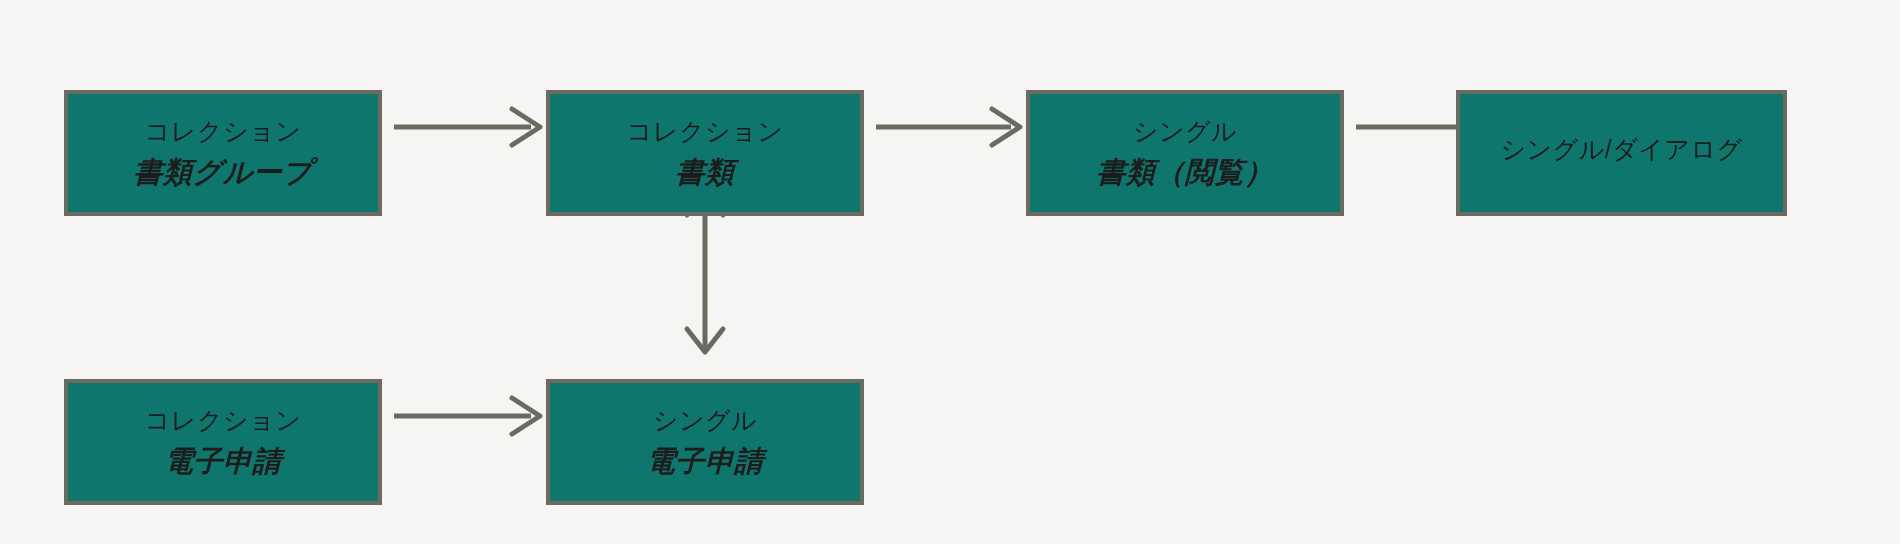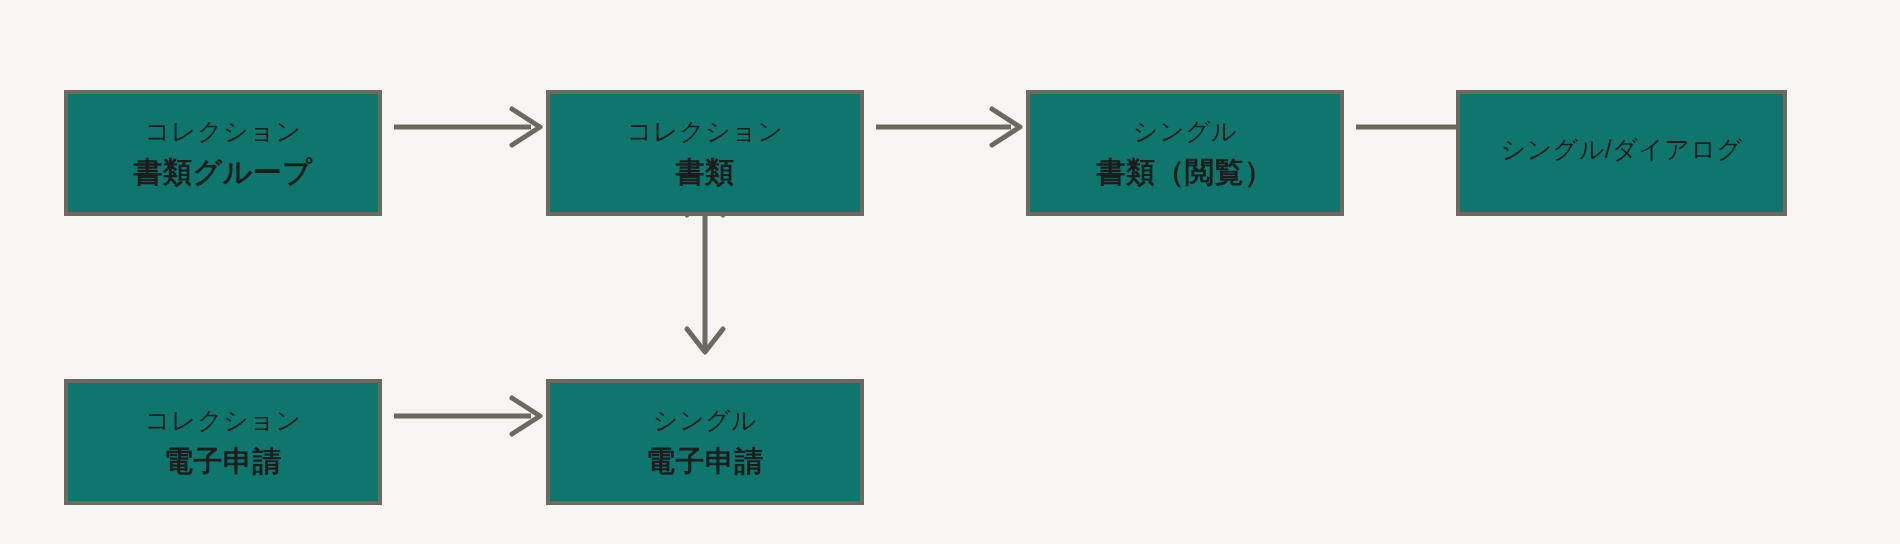--- a/index.html
+++ b/index.html
@@ -48,20 +48,21 @@
     letter-spacing: 0.5px;
     margin-bottom: 6px;
     white-space: nowrap;
   }
   .node-name {
     font-size: 29px;
     font-weight: 700;
     color: #1c1c1c;
     letter-spacing: 0.5px;
     white-space: nowrap;
+    font-style: italic;
   }
 </style>
 </head>
 <body>
 
 <div id="canvas">
 
   <svg class="arrow-layer" width="1900" height="544" viewBox="0 0 1900 544" xmlns="http://www.w3.org/2000/svg">
 
     <g>

